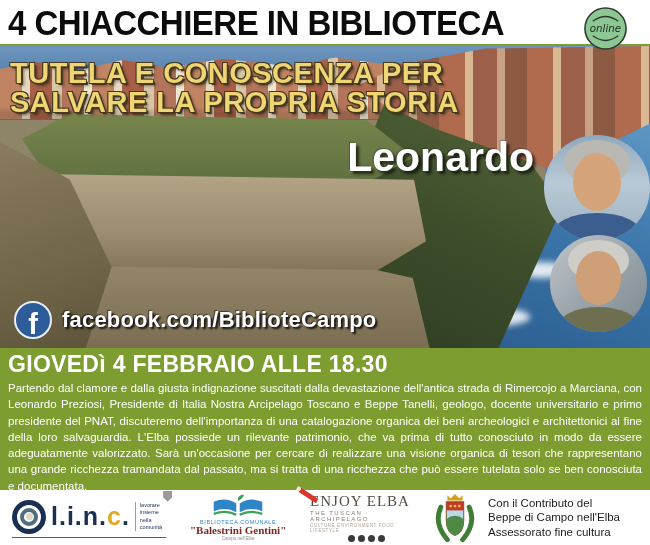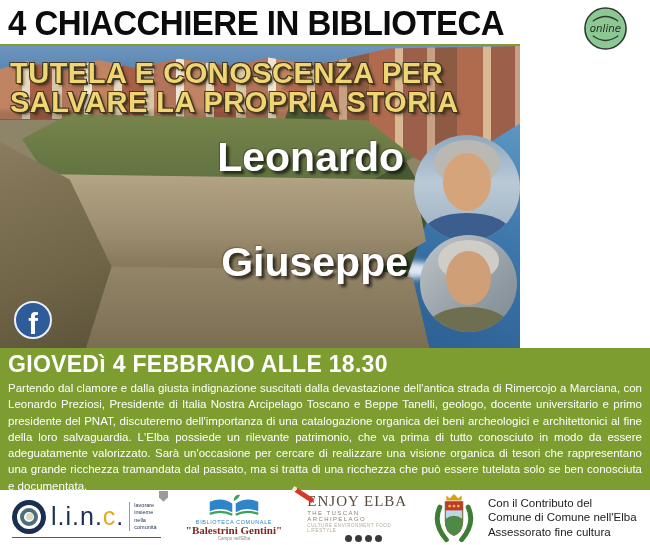--- a/index.html
+++ b/index.html
@@ -7,21 +7,21 @@
   body { font-family:"Liberation Sans", sans-serif; background:#ffffff; }
   .poster { position:relative; width:650px; height:545px; background:#ffffff; overflow:hidden; }
 
   
   .header { position:absolute; top:0; left:0; width:650px; height:44px; background:#ffffff; display:flex; align-items:center; z-index:20; }
   .header-title { font-size:33px; font-weight:900; letter-spacing:-0.5px; color:#0c0c0c; padding-left:8px; line-height:1; transform:scaleY(1.06); transform-origin:left center; white-space:nowrap; }
   .online-badge { position:absolute; right:21px; top:5px; width:47px; height:47px; z-index:30; }
   .online-badge text { font-family:"DejaVu Sans", sans-serif; }
 
   
-  .photo { position:absolute; top:44px; left:0; width:520px; height:304px; background:#8e8468; overflow:hidden; border-top:2px solid #7d9d30; }
+  .photo { position:absolute; top:44px; left:0; width:650px; height:304px; background:#8e8468; overflow:hidden; border-top:2px solid #7d9d30; }
   .ph { position:absolute; }
   .sea-top { top:0; left:0; width:100%; height:74px; background:linear-gradient(180deg,#6e95bd 0%,#4a7aa8 60%,#3f70a0 100%); z-index:1; }
   .town { top:9px; left:0; width:86%; height:64px; z-index:2;
     background:
       linear-gradient(180deg, rgba(0,0,0,0) 0 52px, rgba(0,0,0,.14) 58px 64px),
       repeating-linear-gradient(90deg,#c18463 0 22px,#e7d9c2 22px 30px,#a75f47 30px 52px,#d9c6a6 52px 62px,#b2745a 62px 84px,#efe6d2 84px 92px);
     clip-path:polygon(0 22%,6% 10%,14% 24%,22% 8%,30% 20%,40% 6%,52% 18%,60% 4%,70% 16%,80% 2%,100% 12%,100% 100%,0 100%); }
   .headland { top:0; right:0; width:46%; height:125px; z-index:4;
     background:repeating-linear-gradient(90deg,#b06b4e 0 26px,#d9b894 26px 34px,#9c5f49 34px 58px,#c8a184 58px 66px,#8d5a43 66px 88px);
     clip-path:polygon(0 34%,18% 14%,45% 2%,100% 0,100% 62%,68% 100%,28% 66%); }
@@ -75,21 +75,21 @@
   .green { position:absolute; top:348px; left:0; width:650px; height:166px; background:#7d9d30; color:#ffffff; z-index:15; }
   .date { font-size:23px; font-weight:800; padding:3px 8px 2px; letter-spacing:.3px; }
   .desc { font-size:11.5px; line-height:16.3px; text-align:justify; padding:0 8px; }
 
   
   .footer { position:absolute; top:490px; left:0; width:650px; height:55px; background:#ffffff; display:flex; align-items:center; justify-content:space-between; padding:0 12px; z-index:20; }
   .linc { display:flex; align-items:center; gap:5px; border-bottom:1.5px solid #5a5a5a; padding:2px 4px 3px 0; }
   .ring-outer { width:34px; height:34px; border-radius:50%; border:5px solid #1b2f52; display:flex; align-items:center; justify-content:center; }
   .ring-mid { width:18px; height:18px; border-radius:50%; border:4px solid #4d6f7c; display:flex; align-items:center; justify-content:center; }
   .ring-core { width:7px; height:7px; border-radius:50%; background:#ded8c2; }
-  .linc-name { font-size:25px; font-weight:normal; color:#1b2f52; letter-spacing:1px; }
+  .linc-name { font-size:25px; font-weight:bold; color:#1b2f52; letter-spacing:1px; }
   .linc-name .accent { color:#e0aa25; }
   .linc-tagline { border-left:1px solid #9a9a9a; padding-left:4px; font-size:5.5px; line-height:1.35; color:#1b2f52; }
   .library { position:relative; text-align:center; width:122px; }
   .library-book { display:block; margin:0 auto; }
   .lib-line1 { font-size:5.5px; letter-spacing:.6px; color:#2e86c8; margin-top:-1px; }
   .lib-line2 { font-family:"Liberation Serif", serif; font-size:11px; font-weight:bold; color:#7a2a20; line-height:1.05; }
   .lib-line3 { font-size:4.5px; color:#8a8a8a; }
   .mini-crest { position:absolute; left:-14px; top:-3px; width:9px; height:11px; background:#9a9a9a; clip-path:polygon(0 0,100% 0,100% 60%,50% 100%,0 60%); }
   .red-pencil { position:absolute; right:-20px; top:-2px; width:24px; height:5px; background:linear-gradient(90deg,#f2e6d8 0 4px,#d8372a 4px); transform:rotate(33deg); border-radius:1px; }
   .enjoy { text-align:left; width:112px; }
@@ -137,30 +137,30 @@
     <div class="speaker sp1">
       <div class="line">Leonardo</div>
     </div>
     <div class="portrait pt1">
       <div class="po-hair"></div>
       <div class="po-face"></div>
       <div class="po-shirt"></div>
     </div>
 
     <div class="speaker sp2">
-      <div class="line">Giuseppe</div>
     </div>
     <div class="portrait pt2">
       <div class="po-hair"></div>
       <div class="po-face"></div>
       <div class="po-shirt"></div>
     </div>
 
     <div class="fb-row">
       <div class="fb-icon">f</div>
+      <div class="fb-url">facebook.com/BiblioteCampo</div>
     </div>
   </div>
 
   <div class="green">
     <div class="date">GIOVEDì 4 FEBBRAIO ALLE 18.30</div>
     <div class="desc">Partendo dal clamore e dalla giusta indignazione suscitati dalla devastazione dell'antica strada di Rimercojo a Marciana, con Leonardo Preziosi, Presidente di Italia Nostra Arcipelago Toscano e Beppe Tanelli, geologo, docente universitario e primo presidente del PNAT, discuteremo dell'importanza di una catalogazione organica dei beni archeologici e architettonici al fine della loro salvaguardia. L'Elba possiede un rilevante patrimonio, che va prima di tutto conosciuto in modo da essere adeguatamente valorizzato. Sarà un'occasione per cercare di realizzare una visione organica di tesori che rappresentano una grande ricchezza tramandata dal passato, ma si tratta di una ricchezza che può essere tutelata solo se ben conosciuta e documentata.</div>
   </div>
 
   <div class="footer">
 
@@ -213,18 +213,18 @@
       <path d="M12 8 L28 8 L28 26 Q28 36 20 39 Q12 36 12 26 Z" fill="#bcd8e8" stroke="#7a6a30" stroke-width="1"></path>
       <rect x="12" y="8" width="16" height="8" fill="#c0392b"></rect>
       <circle cx="16" cy="12" r="1.3" fill="#f0c53a"></circle>
       <circle cx="20" cy="12" r="1.3" fill="#f0c53a"></circle>
       <circle cx="24" cy="12" r="1.3" fill="#f0c53a"></circle>
       <path d="M12 24 Q20 18 28 24 L28 26 Q28 36 20 39 Q12 36 12 26 Z" fill="#4e8a46"></path>
     </svg>
 
     <div class="contribution">
       <div>Con il Contributo del</div>
-      <div>Comune di Comune nell'Elba</div>
+      <div>Beppe di Campo nell'Elba</div>
       <div>Assessorato fine cultura</div>
     </div>
 
   </div>
 </div>
 
 </body></html>

